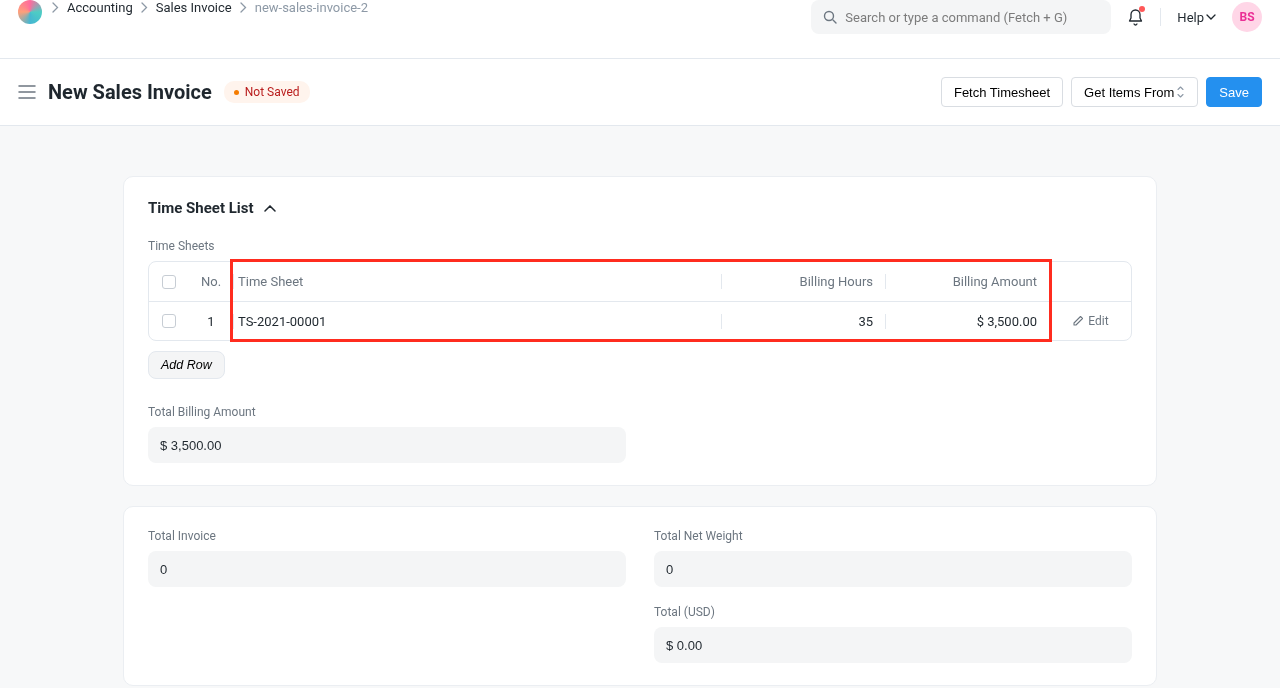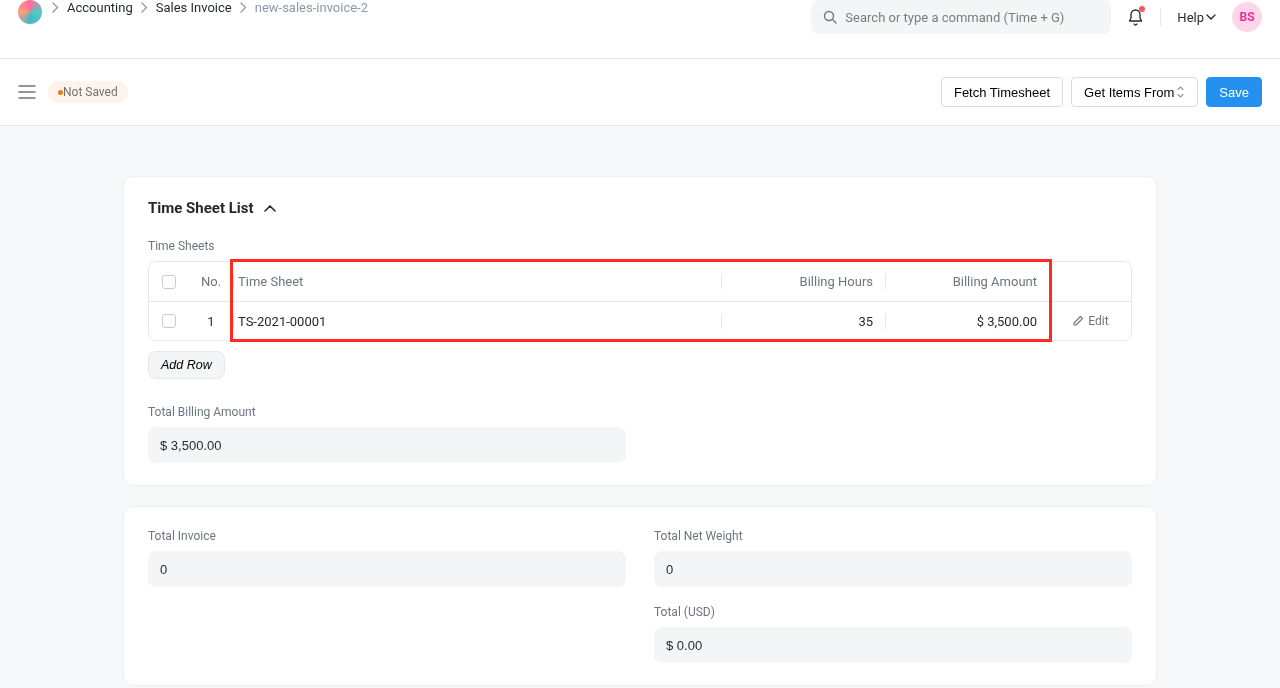--- a/index.html
+++ b/index.html
@@ -113,26 +113,27 @@
       color: #6c7680;
     }
     .page-title {
       font-size: 20px;
       font-weight: 700;
       color: #1f272e;
       margin-right: 12px;
     }
     .status-pill {
       background: #fff4ed;
-      color: #737373;
+      color: #b91c1c;
       border-radius: 10px;
       padding: 4px 10px;
       font-size: 12px;
       display: flex;
       align-items: center;
+      gap: 6px;
     }
     .status-dot {
       width: 5px;
       height: 5px;
       background: #f57c00;
       border-radius: 50%;
     }
     .header-actions {
       margin-left: auto;
       display: flex;
@@ -322,21 +323,21 @@
     <span class="breadcrumb-current">new-sales-invoice-2</span>
   </div>
   <div class="nav-right">
     <div class="search-box">
       <span>
         <svg width="14" height="14" viewBox="0 0 14 14" fill="none">
             <circle cx="6" cy="6" r="4.5" stroke="#6c7680" stroke-width="1.4"></circle>
             <path d="M10 10L13 13" stroke="#6c7680" stroke-width="1.4" stroke-linecap="round"></path>
           </svg>
       </span>
-      <span>Search or type a command (Time + G)</span>
+      <span>Search or type a command (Fetch + G)</span>
     </div>
     <div class="notif-icon">
       <svg width="17" height="18" viewBox="0 0 17 18" fill="none">
           <path d="M8.5 2C6 2 4 4 4 6.5V10L2.5 13H14.5L13 10V6.5C13 4 11 2 8.5 2Z" stroke="#1f272e" stroke-width="1.3" stroke-linejoin="round"></path>
           <path d="M7 15.5C7 16.3 7.7 17 8.5 17C9.3 17 10 16.3 10 15.5" stroke="#1f272e" stroke-width="1.3"></path>
         </svg>
       <span class="notif-dot"></span>
     </div>
     <div class="divider-v"></div>
     <div class="help-link">
@@ -350,20 +351,21 @@
     <div class="avatar">BS</div>
   </div>
 </div>
 
 <div class="page-header">
   <div class="menu-toggle">
     <svg width="18" height="14" viewBox="0 0 18 14" fill="none">
         <path d="M1 1H17M1 7H17M1 13H17" stroke="#6c7680" stroke-width="1.5" stroke-linecap="round"></path>
       </svg>
   </div>
+  <div class="page-title">New Sales Invoice</div>
   <div class="status-pill">
     <span class="status-dot"></span>
     <span>Not Saved</span>
   </div>
   <div class="header-actions">
     <button class="btn">Fetch Timesheet</button>
     <button class="btn">
       <span>Get Items From</span>
       <span class="btn-sort">
         <svg width="9" height="12" viewBox="0 0 9 12" fill="none">

